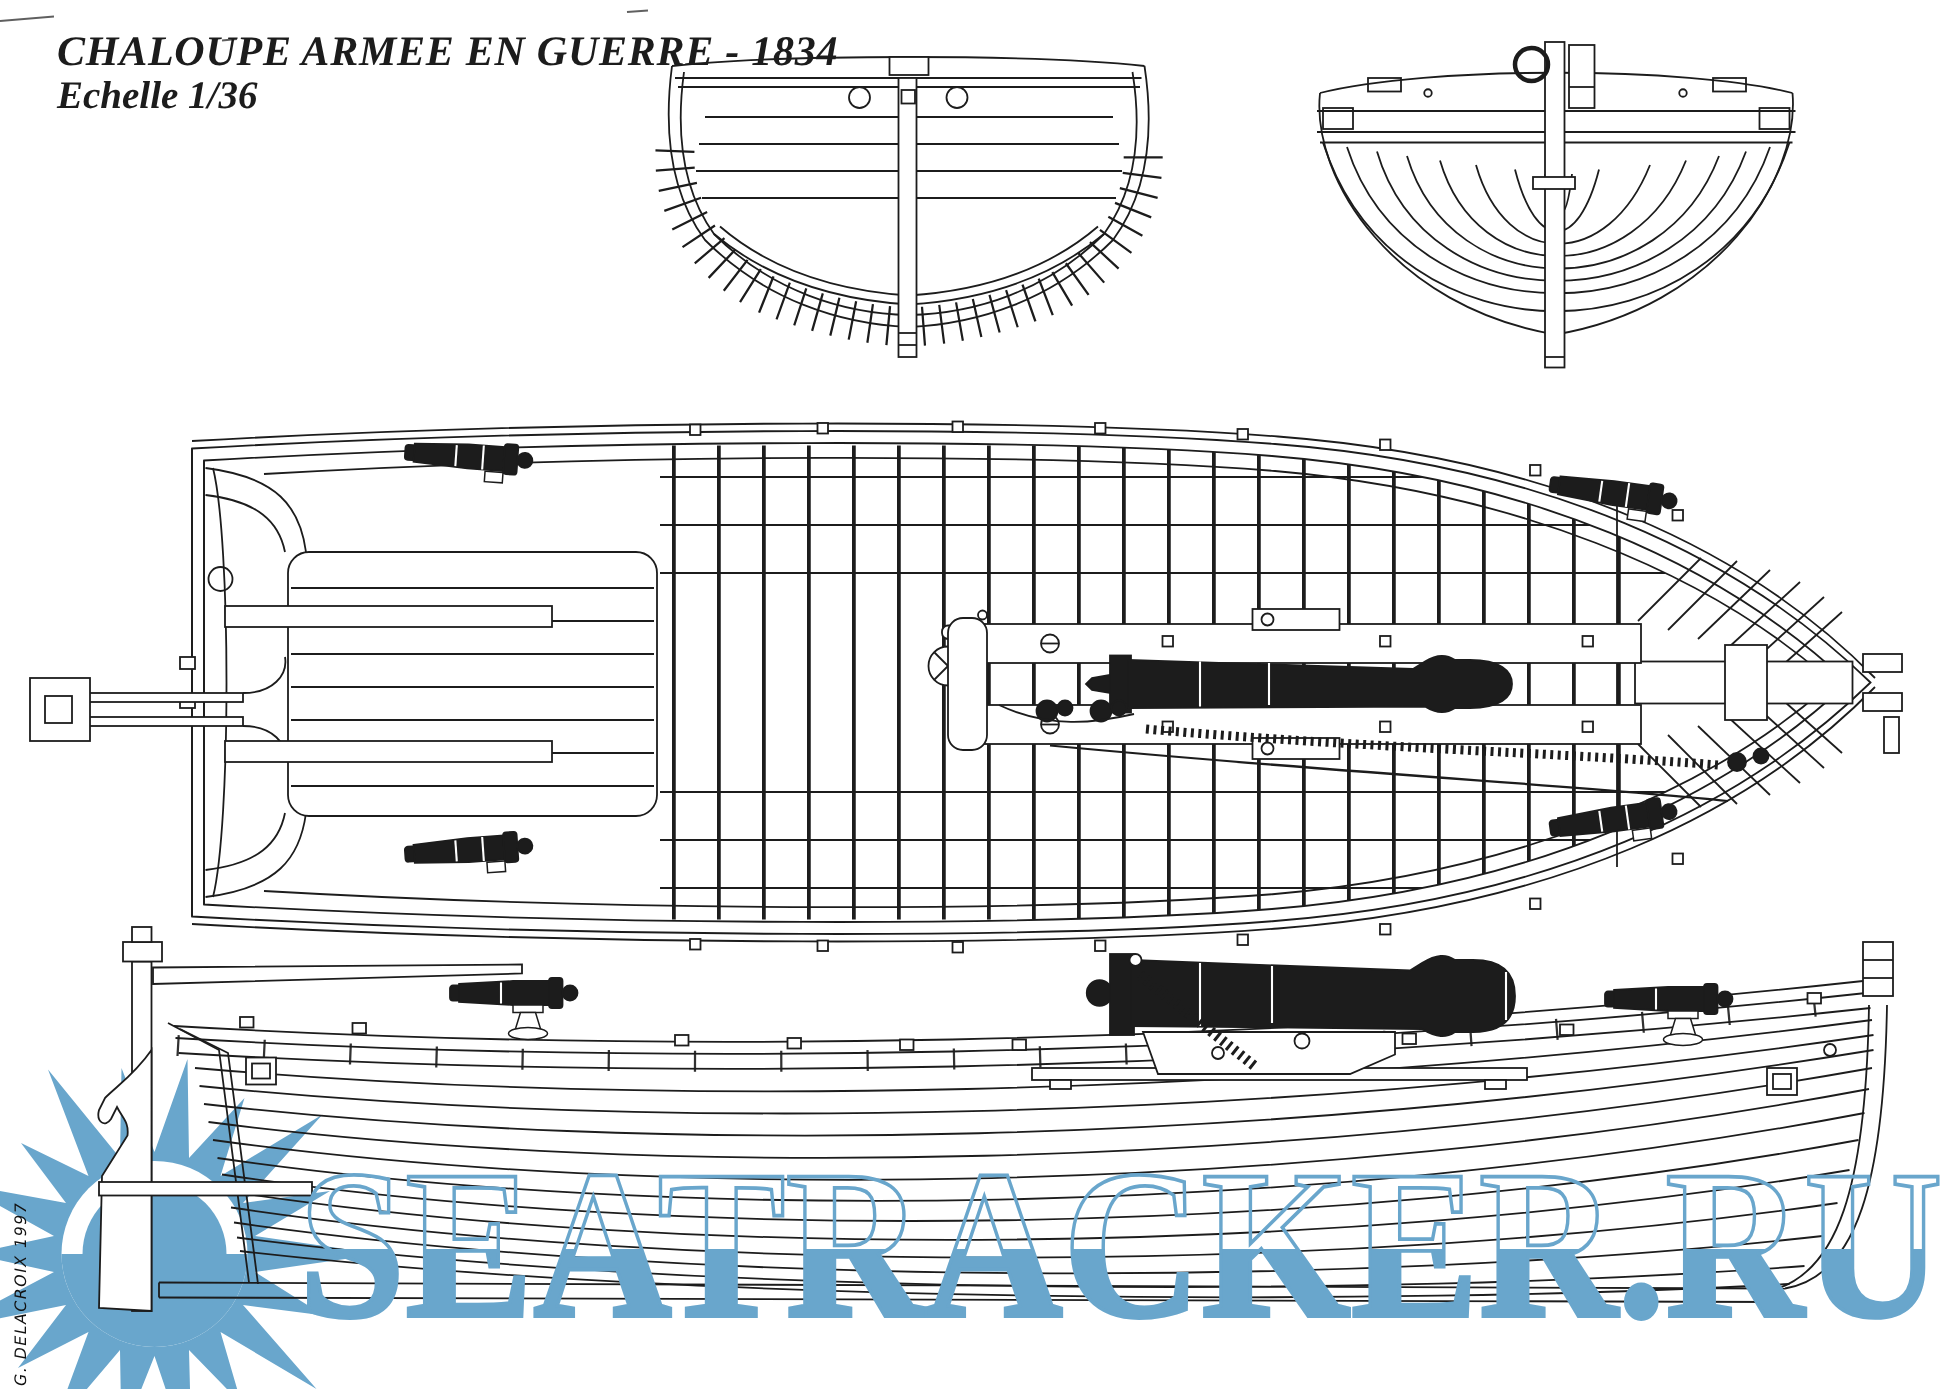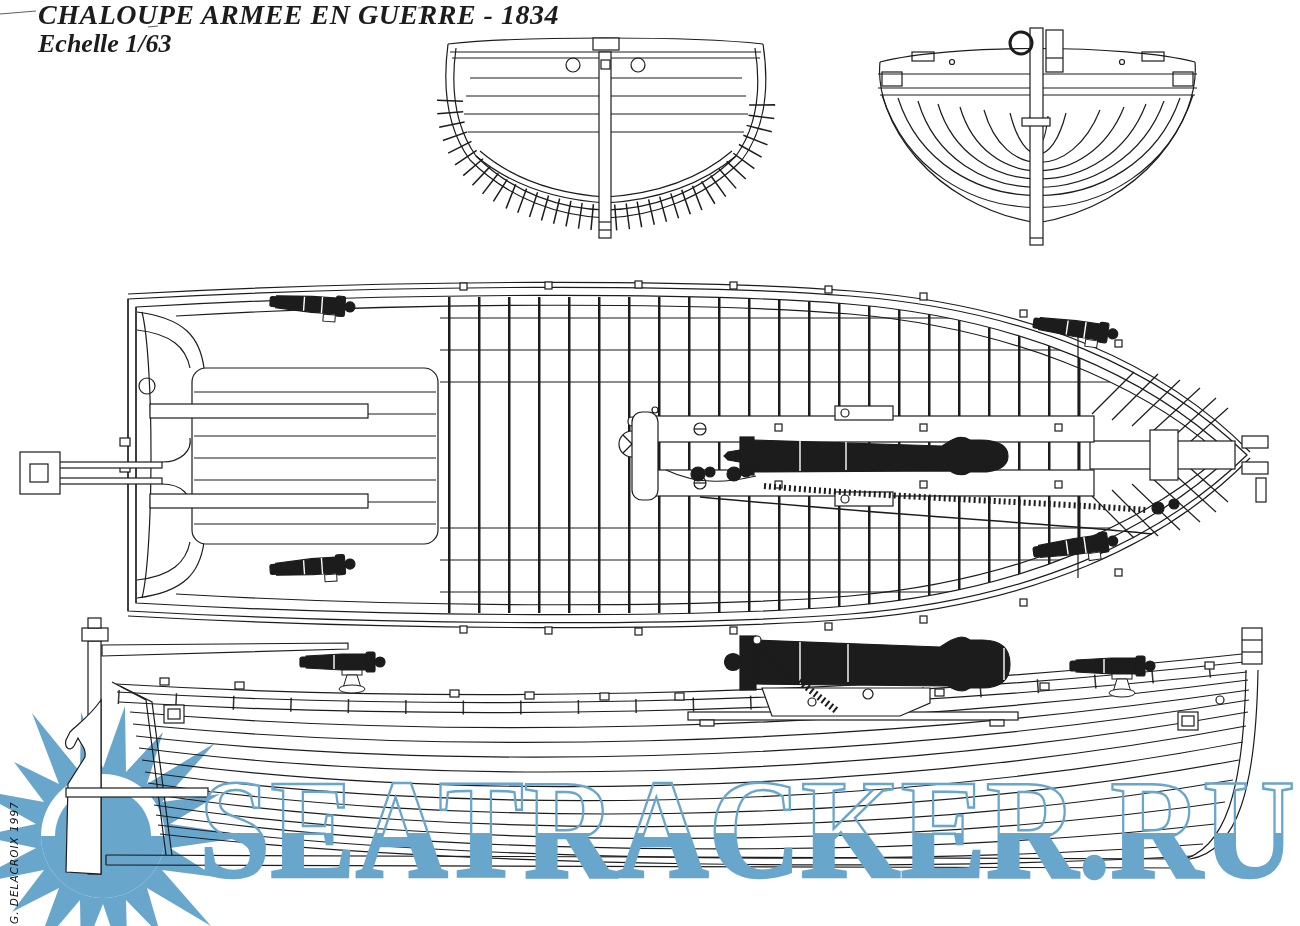--- a/index.html
+++ b/index.html
@@ -1,20 +1,20 @@
 <!DOCTYPE html>
 <html><head>
 <meta charset="utf-8">
 <style>
   html,body{margin:0;padding:0;background:#888;}
   .page{
     position:relative;width:1300px;height:926px;background:#ffffff;
     overflow:hidden;font-family:"Liberation Serif",serif;color:#1c1c1c;
   }
-  .header{position:absolute;left:38px;top:0;line-height:1.08;}
+  .header{position:absolute;left:38px;top:20px;line-height:1.08;}
   .header .title{font-size:28px;font-weight:bold;font-style:italic;letter-spacing:.5px;}
   .header .sub{font-size:26px;font-weight:bold;font-style:italic;}
   .credit{
     position:absolute;left:8px;top:924px;transform:rotate(-90deg);transform-origin:0 0;
     font-family:"DejaVu Sans",sans-serif;font-size:10.5px;font-style:italic;
     letter-spacing:1px;color:#111;white-space:nowrap;
   }
   svg{position:absolute;left:0;top:0;}
   .ink{stroke:#1c1c1c;fill:none;stroke-width:1.2;}
 </style>
@@ -335,18 +335,18 @@
 
     <use href="#sw-side" transform="translate(352,662)"></use>
     <use href="#sw-side" transform="translate(1122,666)"></use>
   </g>
 
   <text x="199" y="877" textLength="1096" lengthAdjust="spacingAndGlyphs" font-family="Liberation Serif, serif" font-weight="bold" font-size="142" fill="url(#wmfill)" stroke="#69a6cc" stroke-width="2.5">SEATRACKER.RU</text>
 </svg>
 
 <div class="header">
   <div class="title">CHALOUPE ARMEE EN GUERRE - 1834</div>
-  <div class="sub">Echelle 1/63</div>
+  <div class="sub">Echelle 1/36</div>
 </div>
 
 <div class="credit">G. DELACROIX 1997</div>
 
 </div>
 
 </body></html>

